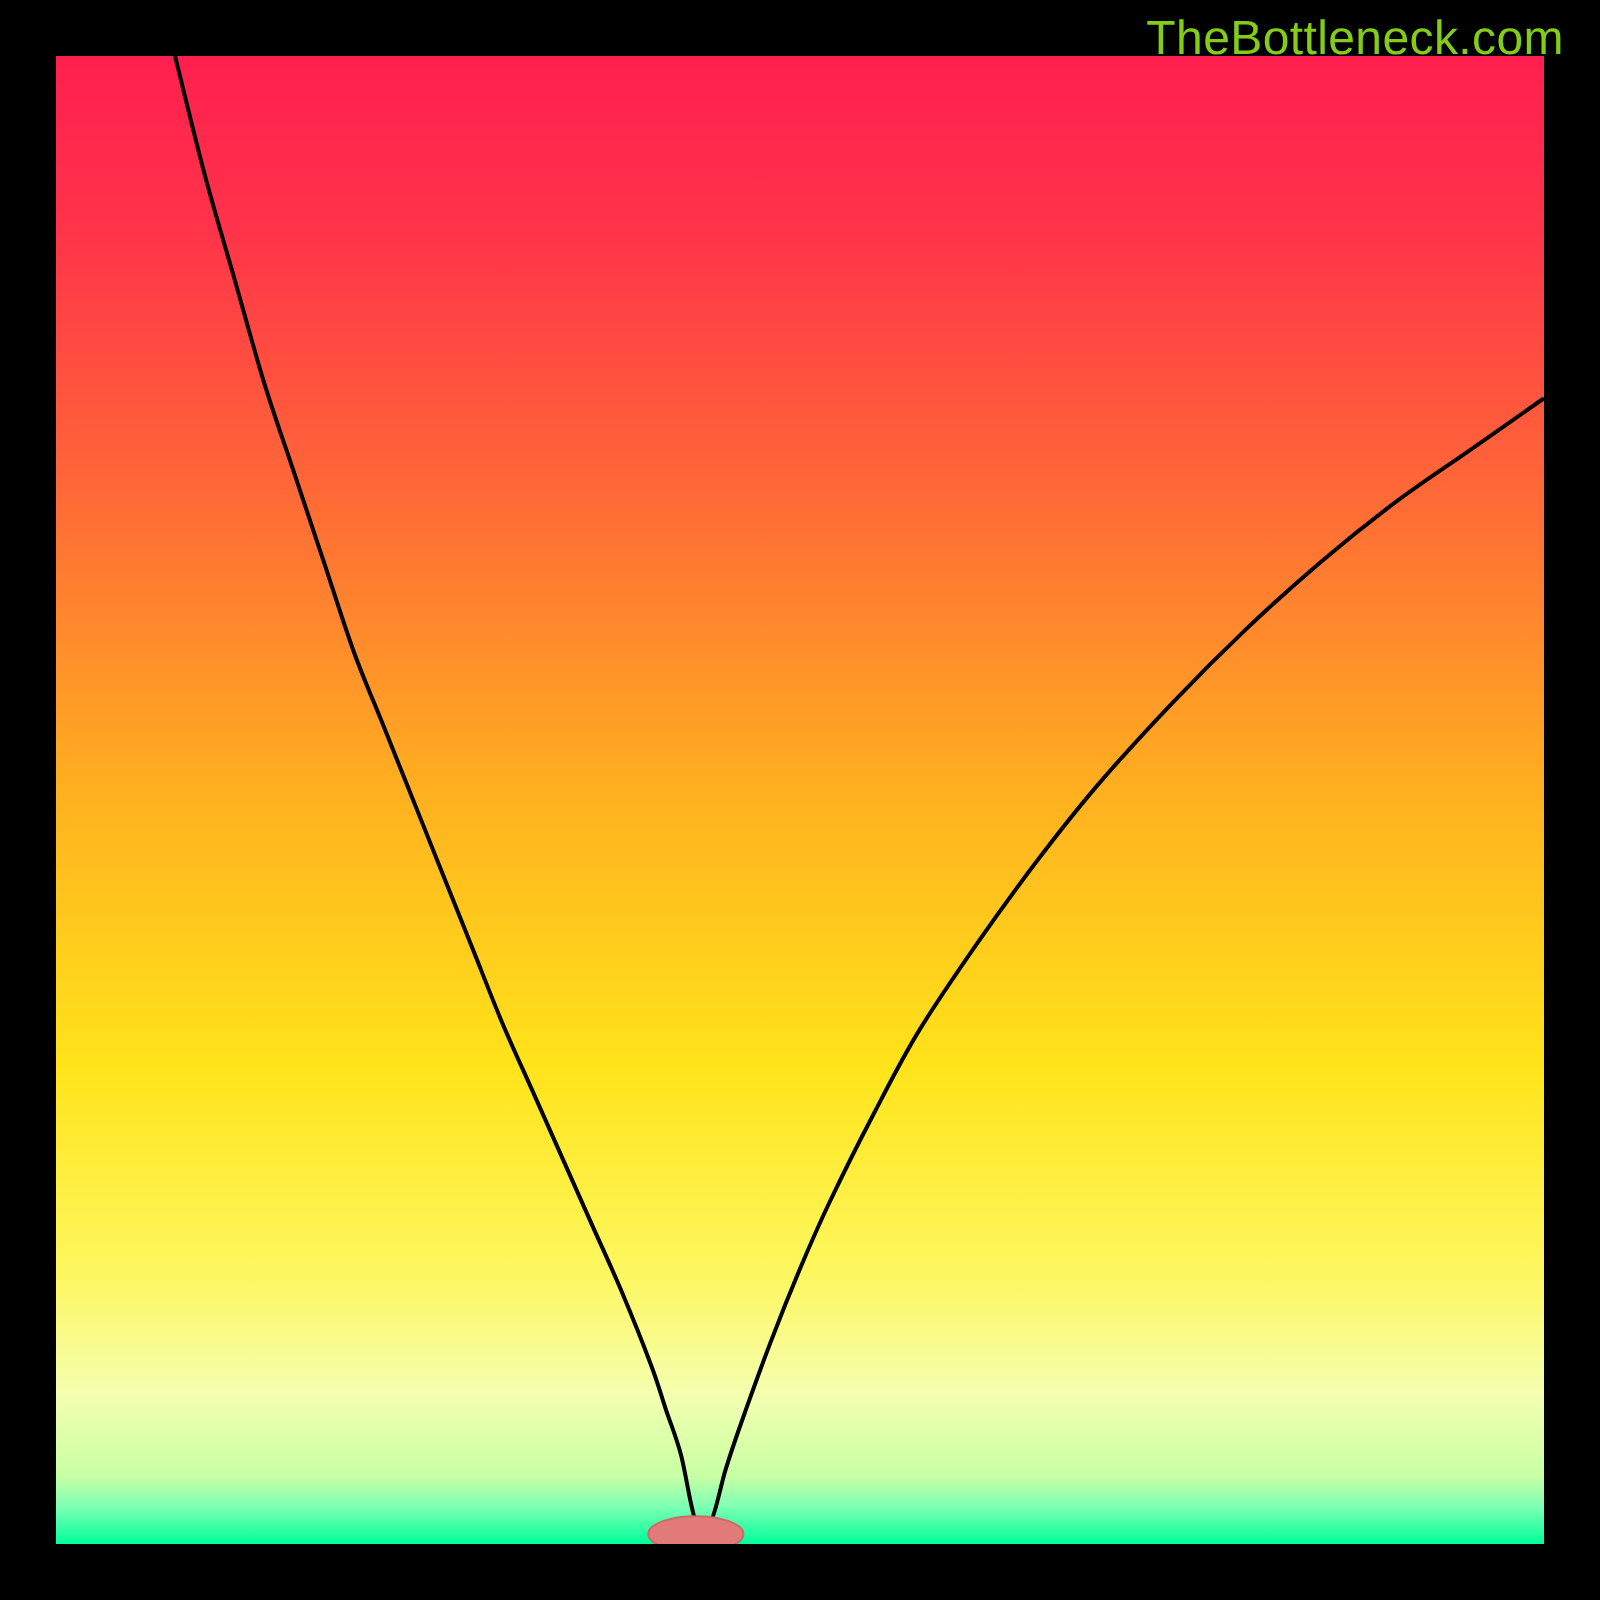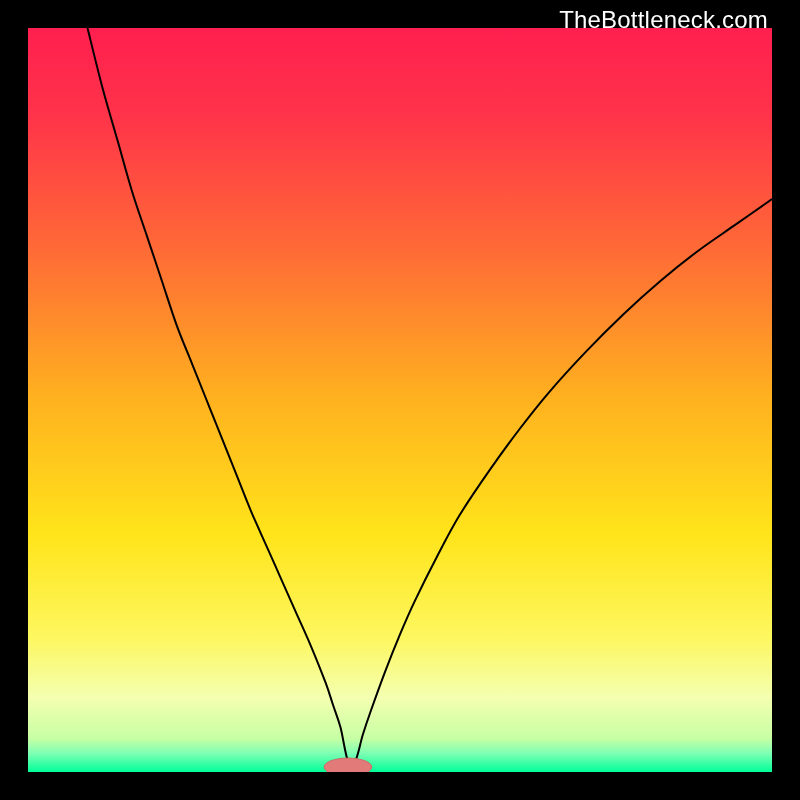--- a/index.html
+++ b/index.html
@@ -23,22 +23,22 @@
     position: absolute;
     left: 28px;
     top: 28px;
     width: 744px;
     height: 744px;
     overflow: hidden;
   }
   .watermark {
     position: absolute;
     top: 6px;
-    right: 32px;
-    color: #ffffff;
+    right: 18px;
+    color: #84cc16;
     font-size: 24px;
     font-weight: 500;
     letter-spacing: 0.2px;
     user-select: none;
   }
   svg {
     position: absolute;
     left: 0;
     top: 0;
   }

